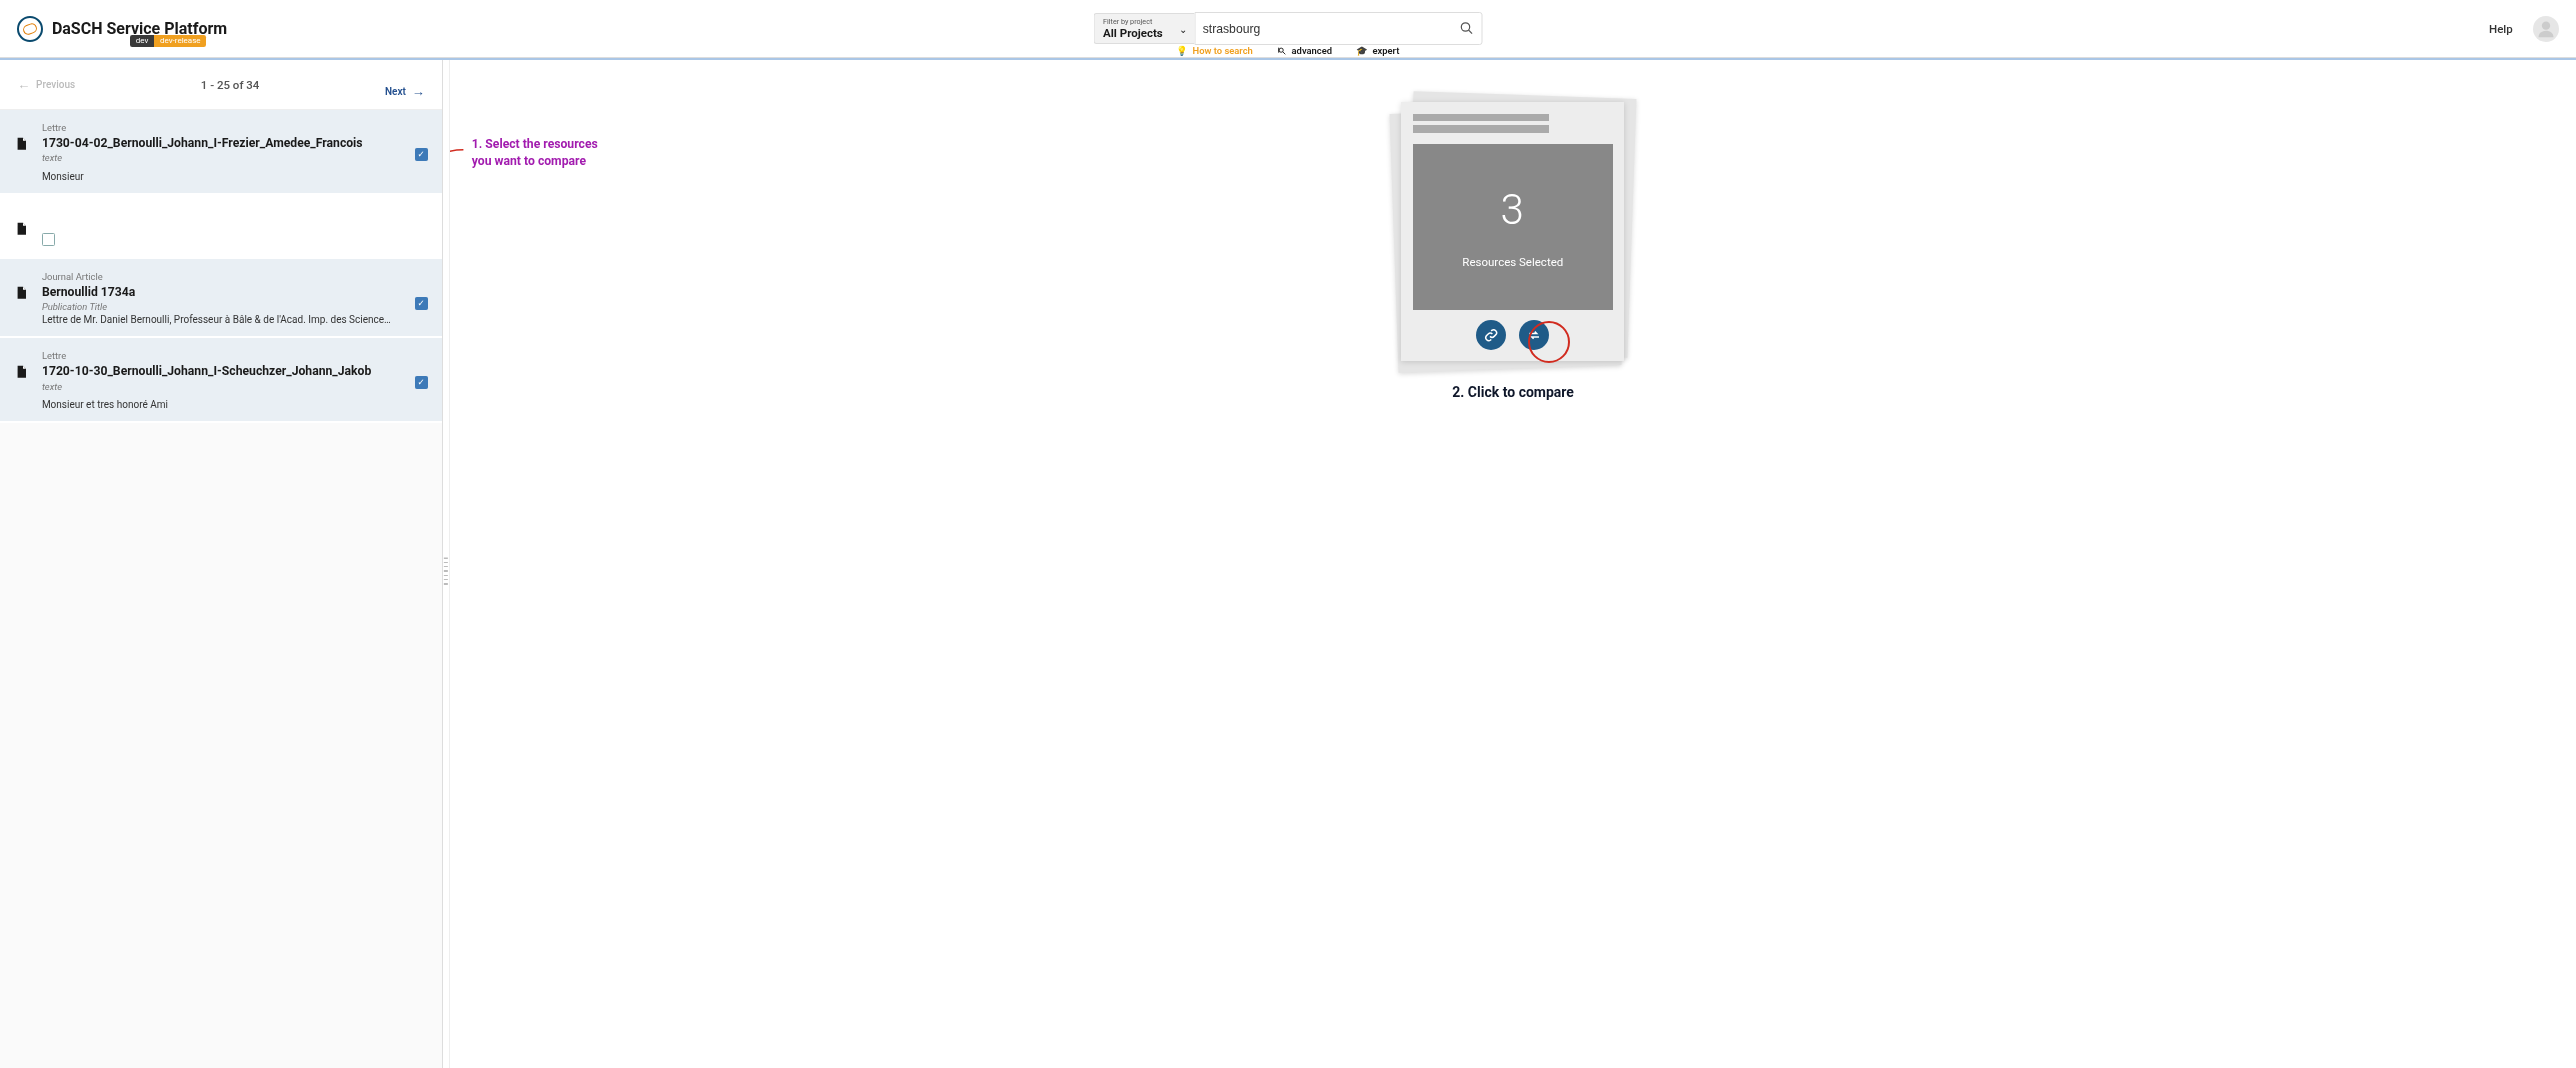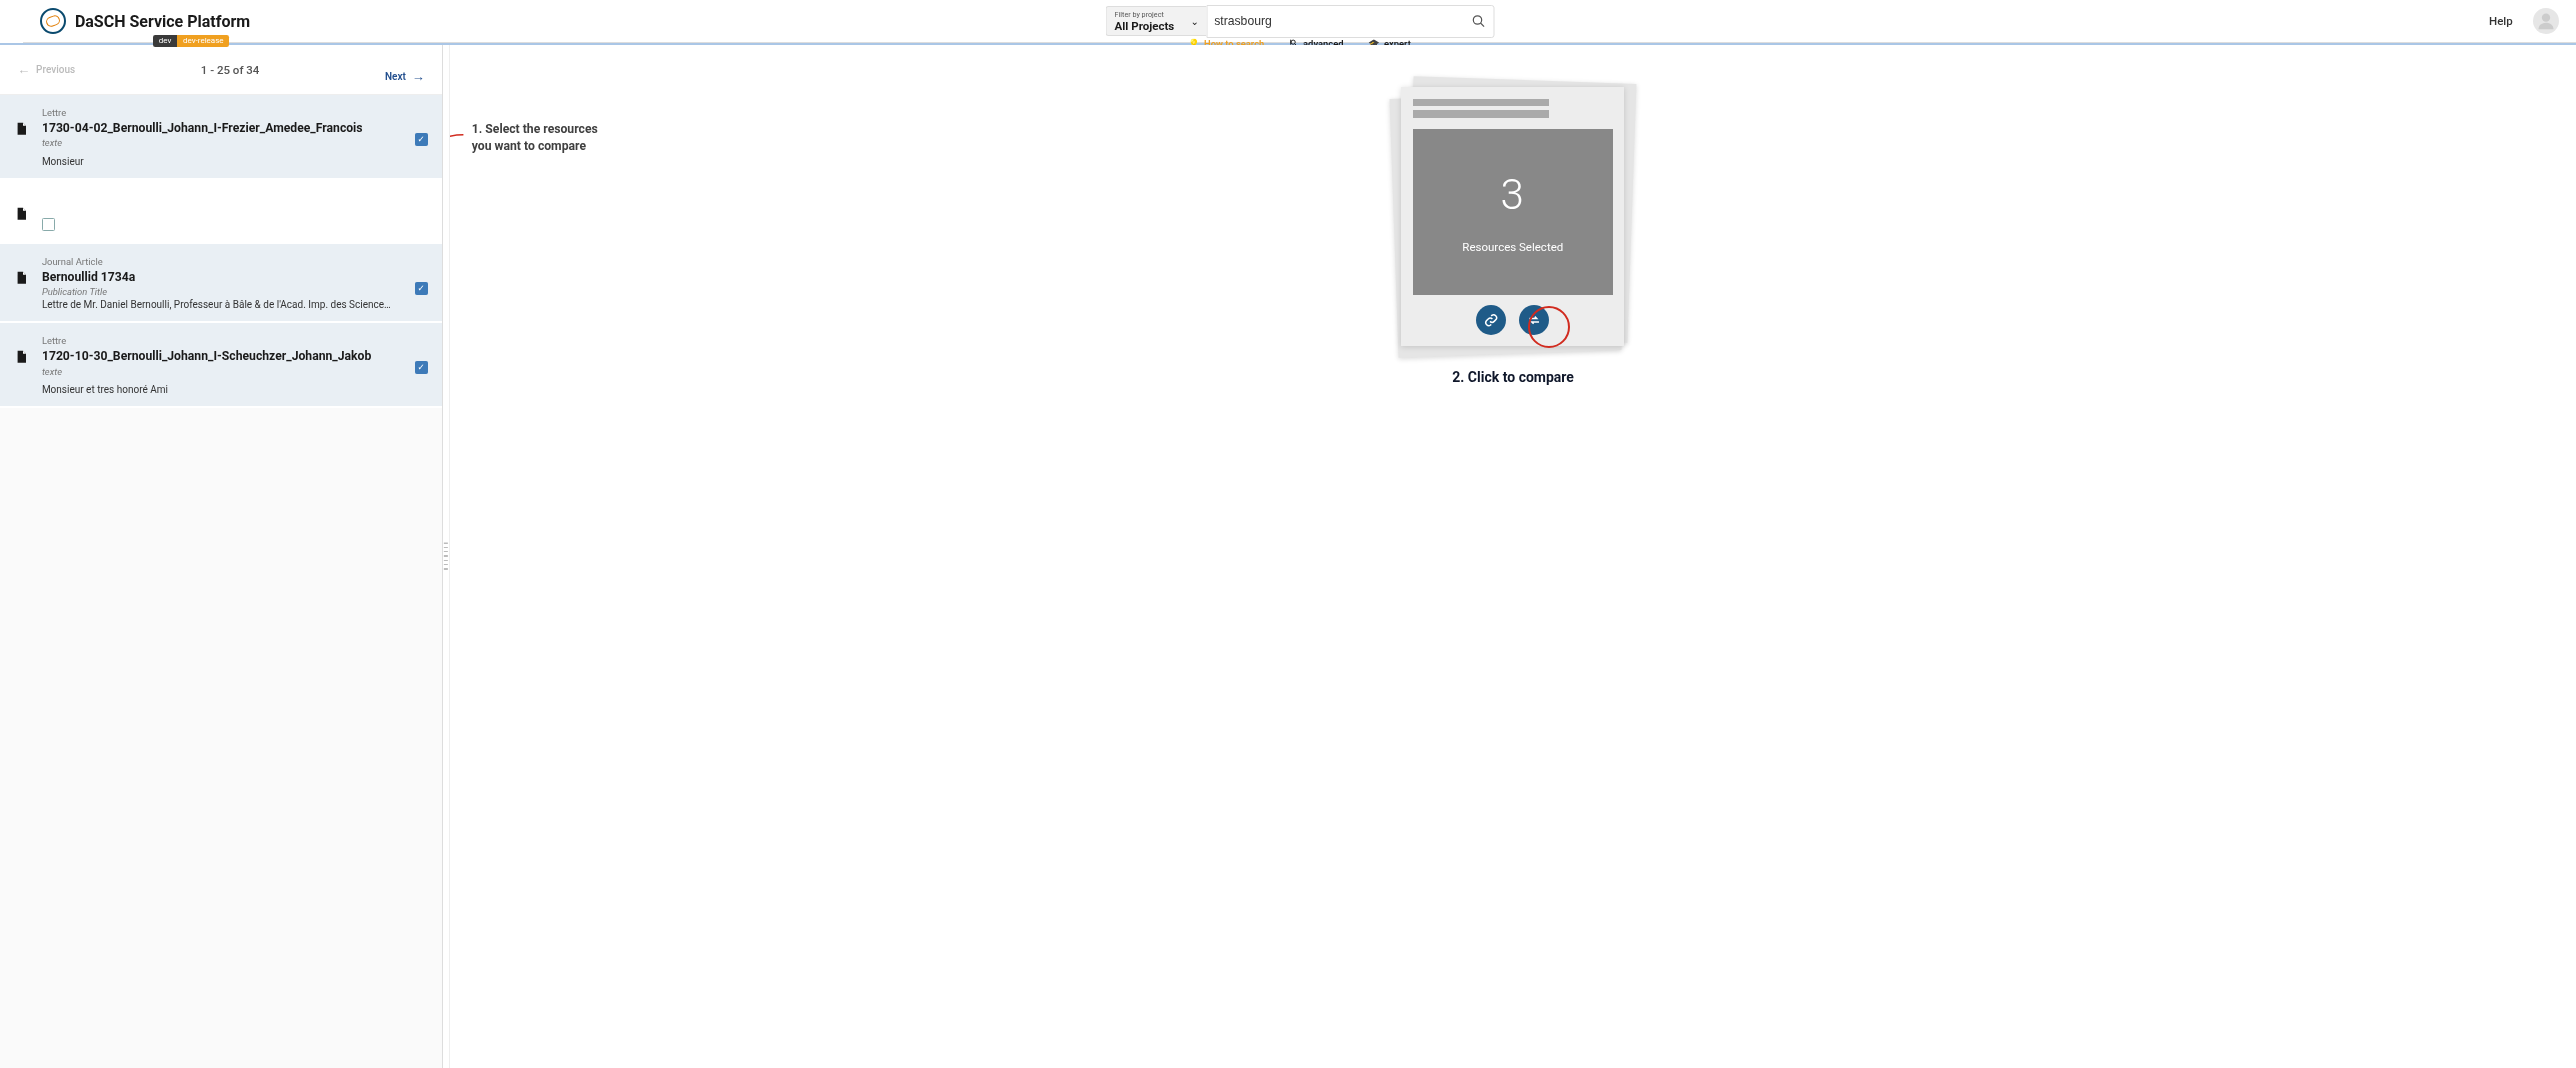--- a/index.html
+++ b/index.html
@@ -5,25 +5,24 @@
     * { margin: 0; padding: 0; box-sizing: border-box; }
     body {
       font-family: -apple-system, BlinkMacSystemFont, "Segoe UI", Roboto, Arial, sans-serif;
       color: #1a1a1a;
       background: #fff;
     }
     
     .topbar {
       display: flex;
       align-items: center;
-      height: 43px;
+      height: 58px;
       padding: 0 17.3px;
       border-bottom: 0.7px solid #ddd;
       position: relative;
-      margin-left: 23px;
     }
     .logo-area { display: flex; align-items: center; gap: 8.6px; }
     .logo-icon {
       width: 26px; height: 26px; border-radius: 50%;
       border: 2.2px solid #0a4a6e;
       display: flex; align-items: center; justify-content: center;
       position: relative;
     }
     .logo-icon-inner {
       width: 14.4px; height: 10px;
@@ -115,21 +114,21 @@
     .r-extra { font-size:10px; color:#333; margin-top:7.2px;}
     .checkbox-col { display:flex; align-items:center; padding-top: 26px;}
     .cbox {
       width:13px; height:13px; border:1.4px solid #8aa; border-radius:1.4px;
       display:flex; align-items:center; justify-content:center; font-size:8.6px;
       background:#fff; color:#fff;
     }
     .cbox.checked { background:#3d7ab8; border-color:#3d7ab8; }
     
     .annotation-1 {
-      position:absolute; left: 21.6px; top:76px; color:#404040;
+      position:absolute; left: 21.6px; top:76px; color:#a21caf;
       font-size:12.2px; font-weight:700; text-align:left; line-height:1.4;
     }
     .arrow-svg-1 { position:absolute; left:-26px; top:84px; }
     .annotation-2 {
       position:absolute; left:50%; transform:translateX(-50%); top: 324px;
       color:#0f172a; font-size:14px; font-weight:700;
     }
     .card-stack {
       position:absolute; left:50%; top: 35px; transform:translateX(-50%);
       width: 238px; height: 274px;

